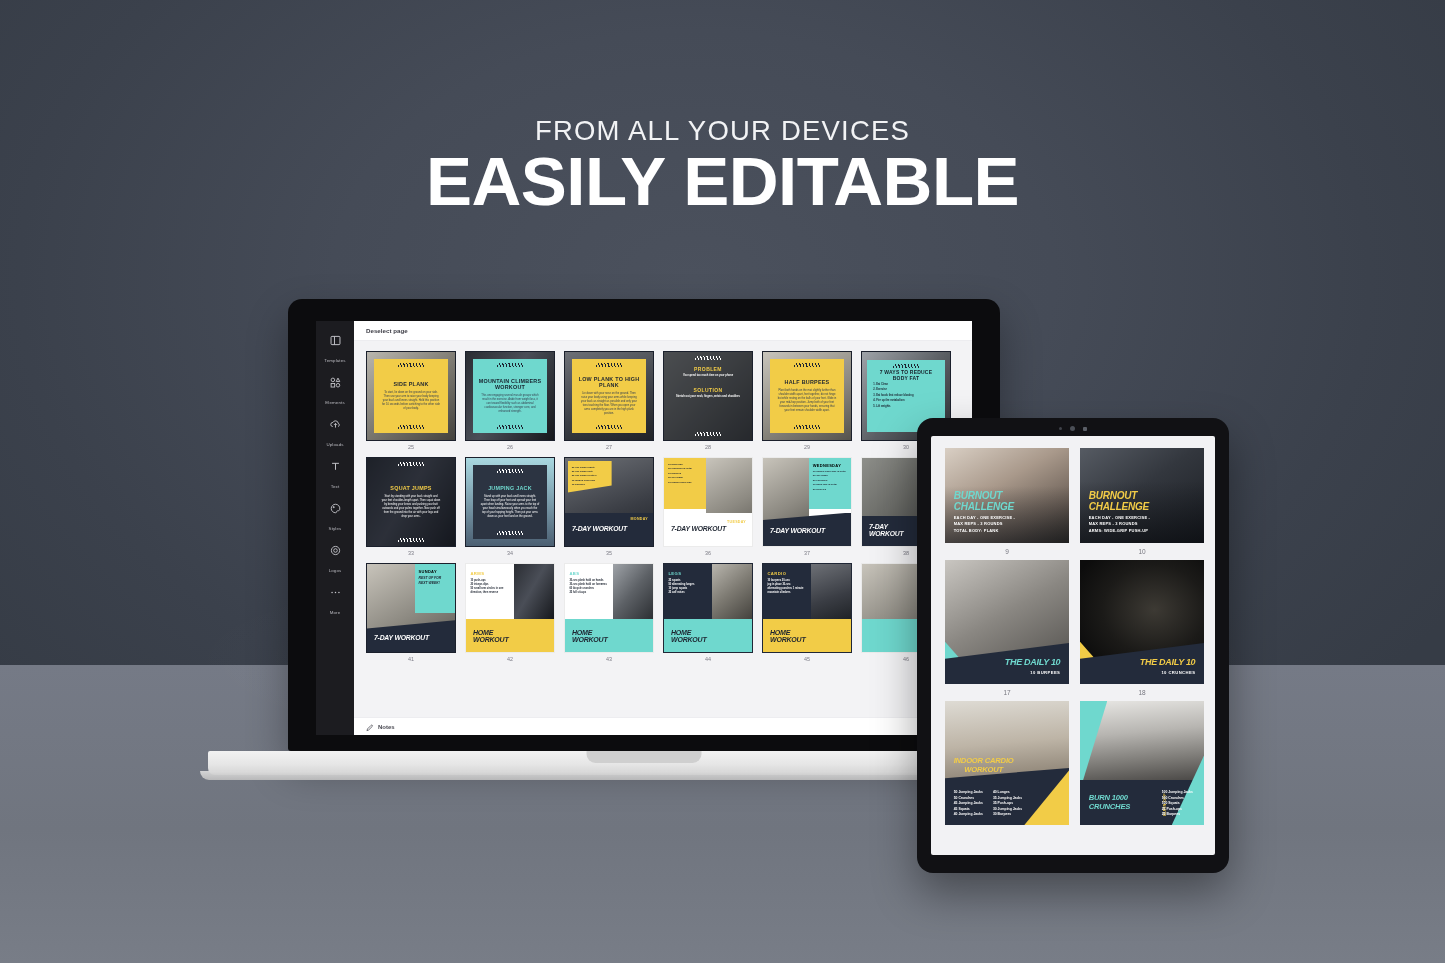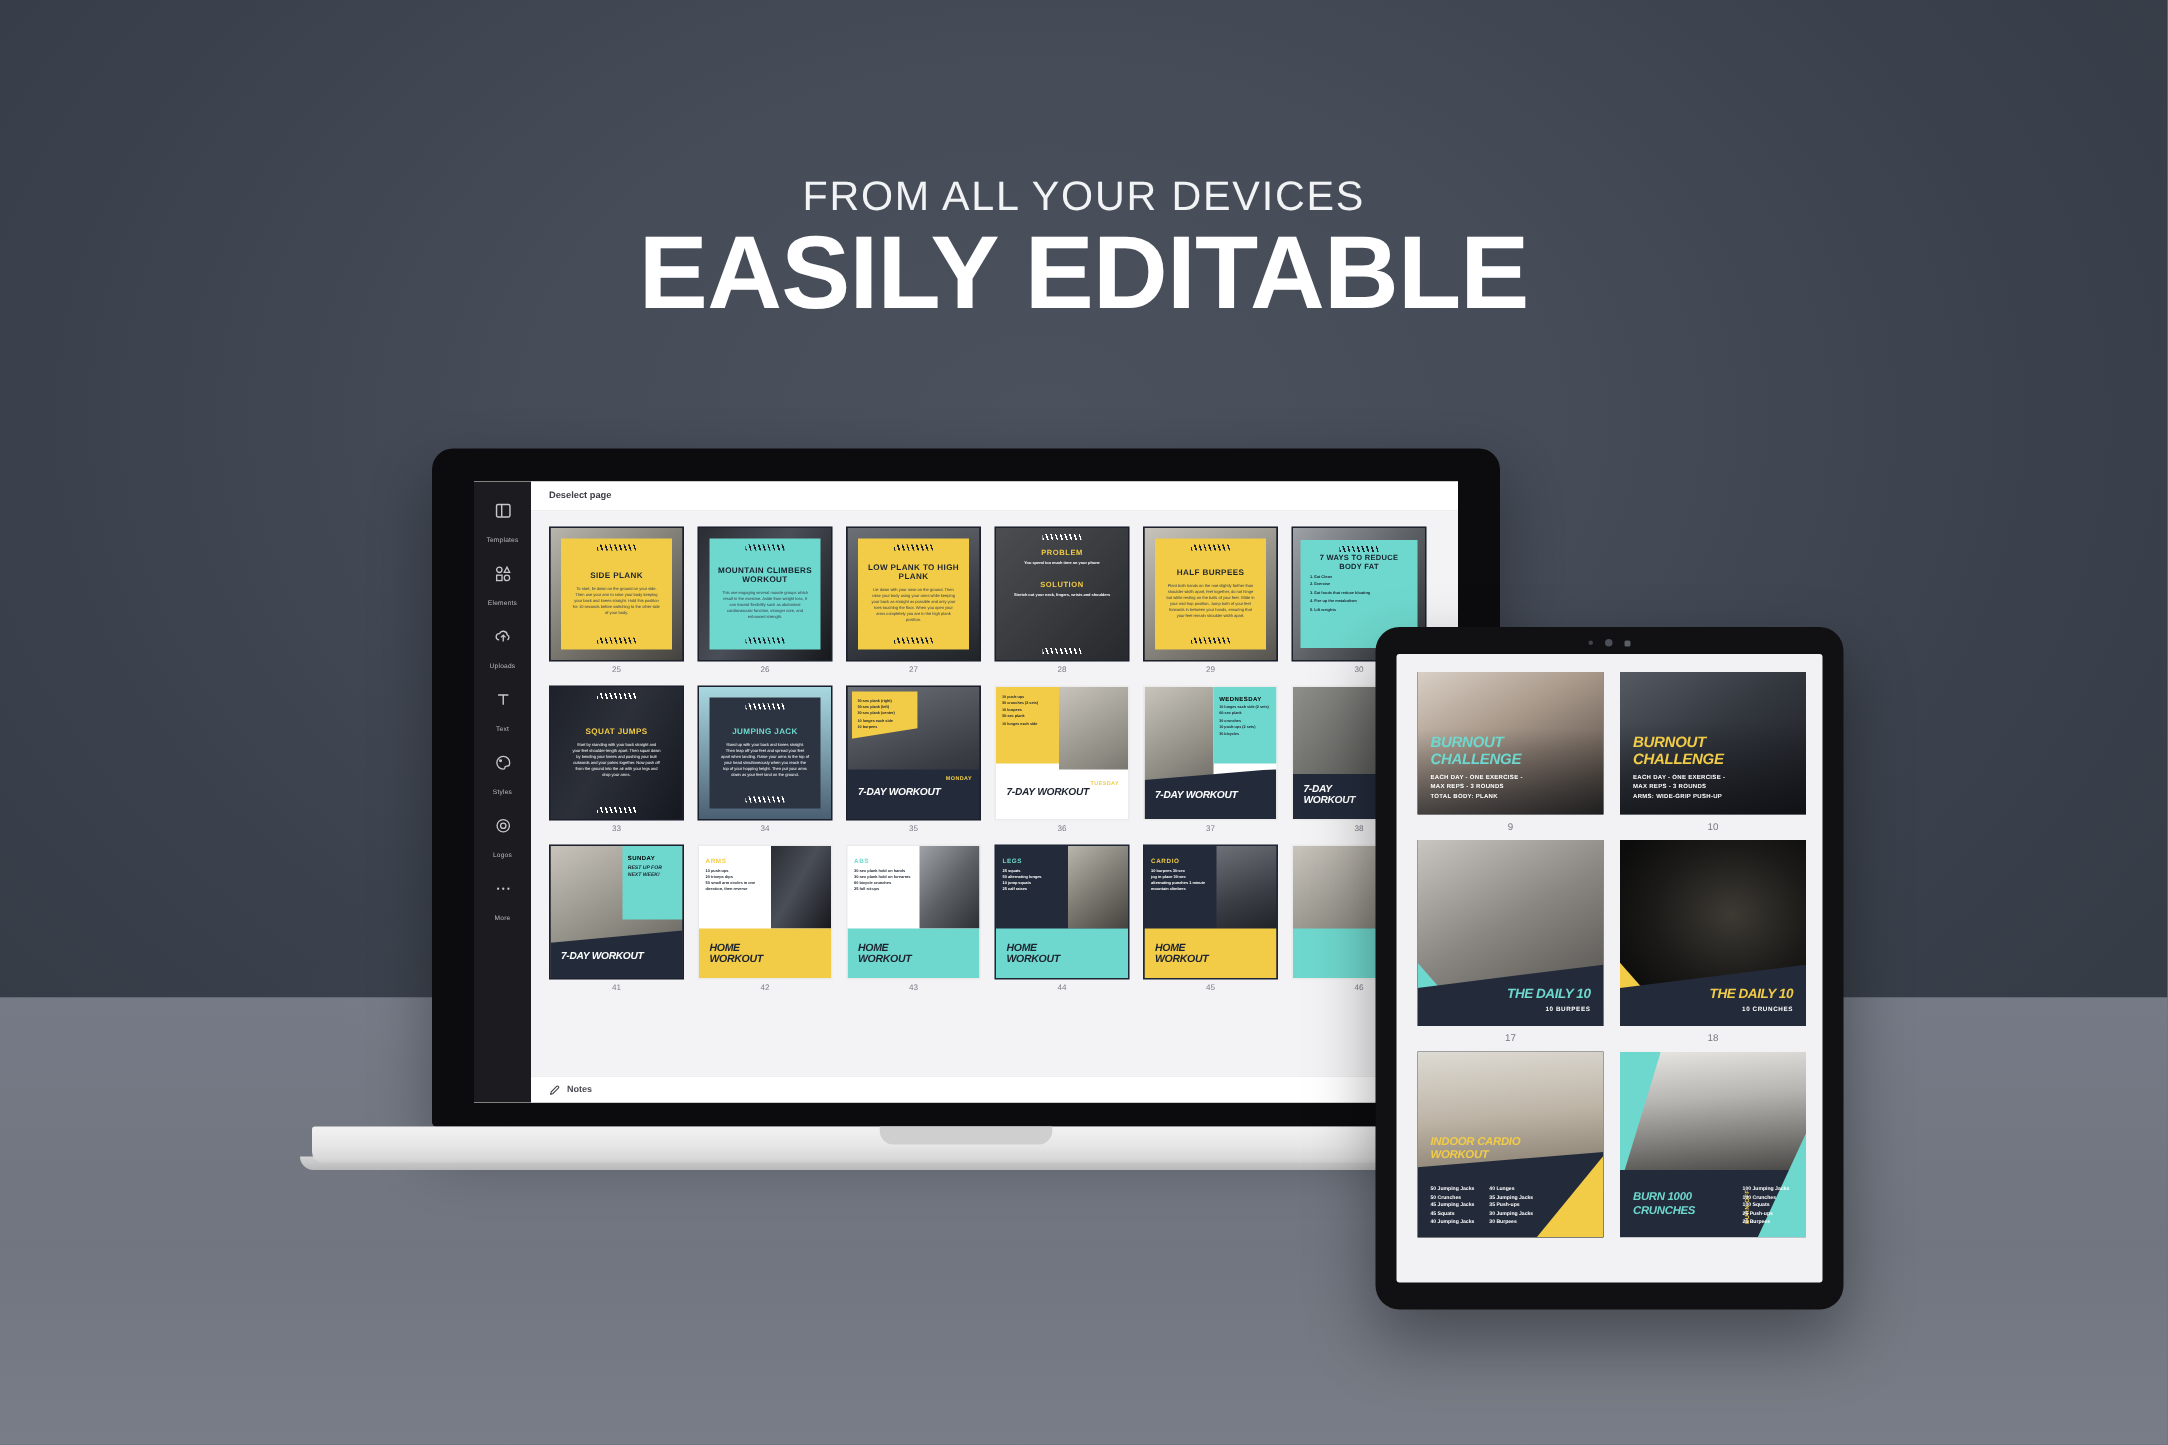--- a/index.html
+++ b/index.html
@@ -206,21 +206,21 @@
   .bc-li { font-size: 4px; font-weight: bold; color: #fff; line-height: 1.65; letter-spacing: 0.2px; }
 
   .d10-wedge-teal { position: absolute; left: 0; bottom: 0; width: 30%; height: 34%; background: #6fd8ce; clip-path: polygon(0 0, 0 100%, 100% 100%); }
   .d10-wedge-yellow { position: absolute; left: 0; bottom: 0; width: 30%; height: 34%; background: #f2cc47; clip-path: polygon(0 0, 0 100%, 100% 100%); }
   .d10-band { position: absolute; left: 0; right: 0; bottom: 0; height: 33%; background: #232b3b; clip-path: polygon(0 38%, 100% 0, 100% 100%, 0 100%); }
   .d10-title { position: absolute; right: 7%; bottom: 14%; font-size: 9px; font-weight: bold; font-style: italic; letter-spacing: -0.3px; }
   .d10-sub { position: absolute; right: 7%; bottom: 7%; font-size: 4.2px; font-weight: bold; color: #fff; letter-spacing: 0.4px; }
 
   .ic-band { position: absolute; left: 0; right: 0; bottom: 0; height: 46%; background: #232b3b; clip-path: polygon(0 18%, 100% 0, 100% 100%, 0 100%); }
   .ic-wedge { position: absolute; right: 0; bottom: 0; width: 36%; height: 44%; background: #f2cc47; clip-path: polygon(100% 0, 100% 100%, 0 100%); }
-  .ic-head { position: absolute; left: 7%; bottom: 41%; font-size: 7.6px; font-weight: bold; font-style: italic; color: #f2cc47; line-height: 1.12; letter-spacing: -0.2px; }
+  .ic-head { position: absolute; left: 7%; bottom: 41%; font-size: 7.6px; font-weight: bold; font-style: italic; color: #f2cc47; line-height: 1.12; letter-spacing: -0.2px; text-align: center; }
   .ic-cols { position: absolute; left: 7%; right: 8%; bottom: 6%; display: flex; gap: 10px; }
   .ic-li { font-size: 3.4px; font-weight: bold; color: #fff; line-height: 1.62; }
 
   .b1k-band { position: absolute; left: 0; right: 0; bottom: 0; height: 36%; background: #232b3b; }
   .b1k-wedge-l { position: absolute; left: 0; top: 0; width: 22%; height: 72%; background: #6fd8ce; clip-path: polygon(0 0, 0 100%, 100% 0); }
   .b1k-wedge-r { position: absolute; right: 0; bottom: 0; width: 26%; height: 56%; background: #6fd8ce; clip-path: polygon(100% 0, 100% 100%, 0 100%); }
   .b1k-head { position: absolute; left: 7%; bottom: 11%; font-size: 7.6px; font-weight: bold; font-style: italic; color: #6fd8ce; line-height: 1.14; letter-spacing: -0.2px; }
   .b1k-li { font-size: 3.4px; font-weight: bold; color: #fff; line-height: 1.62; }
   .b1k-list { position: absolute; right: 9%; bottom: 6%; }
   .b1k-vert { position: absolute; right: 30%; bottom: 7%; font-size: 4px; font-weight: bold; color: #f2cc47; writing-mode: vertical-rl; transform: rotate(180deg); letter-spacing: 0.3px; }

